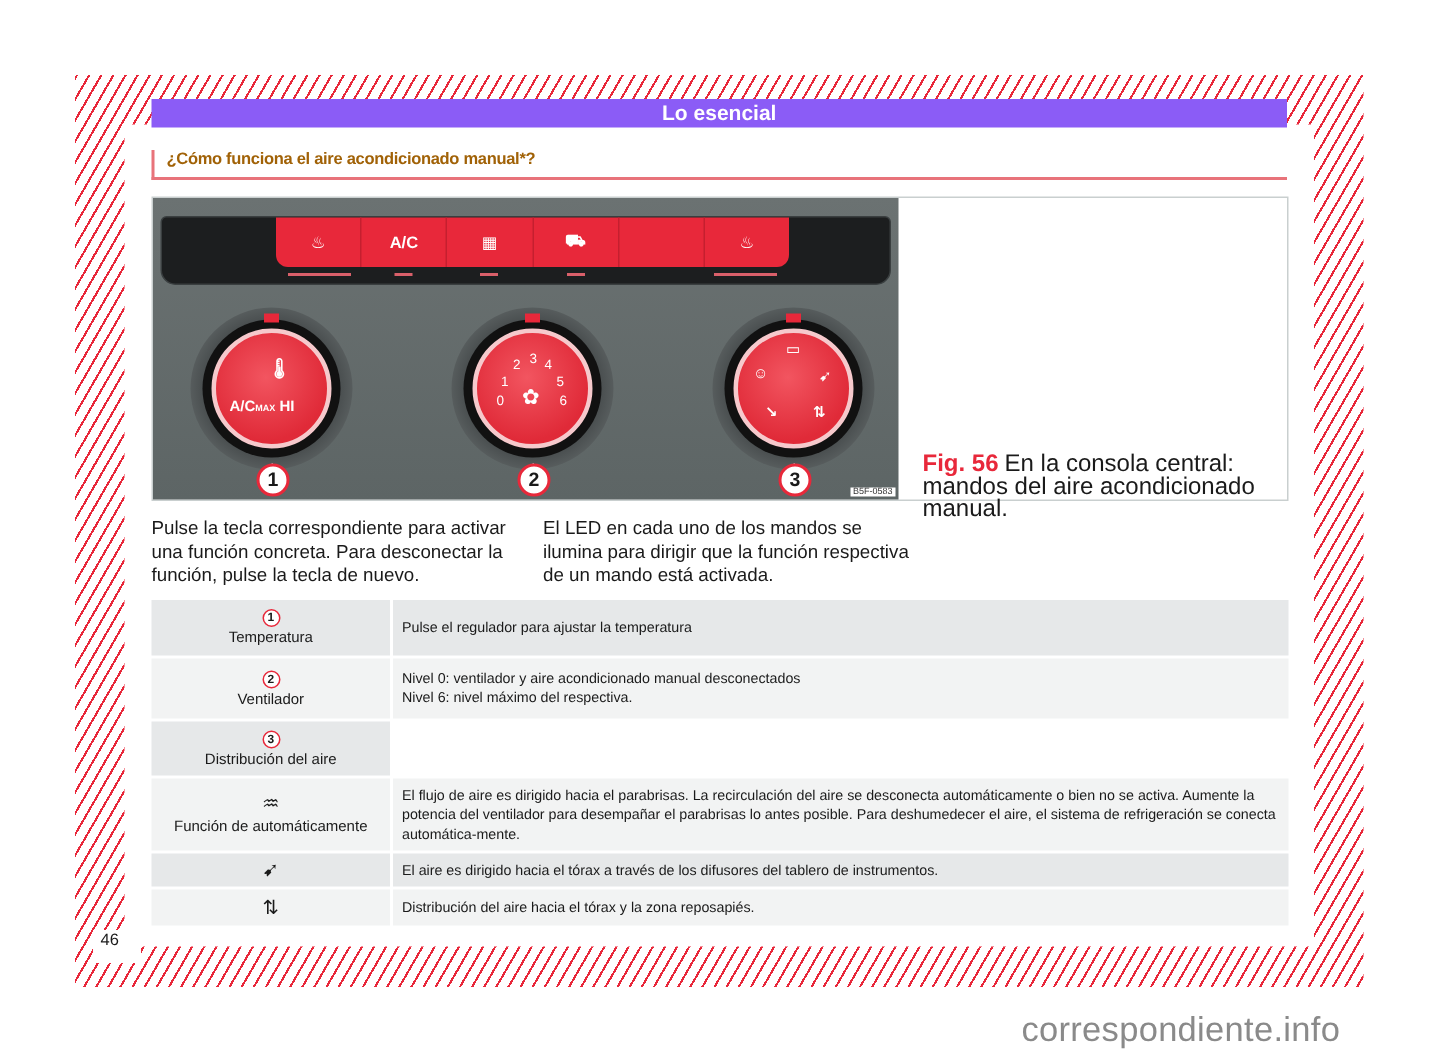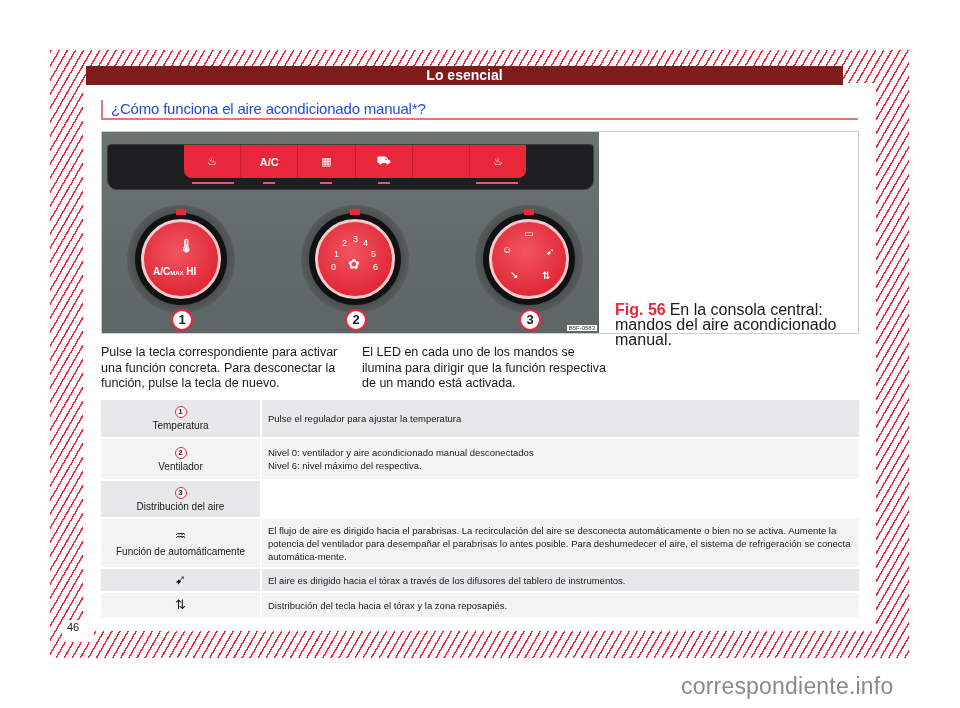--- a/index.html
+++ b/index.html
@@ -14,30 +14,30 @@
     position: absolute; left: 83px; top: 83px; width: 793px; height: 548px; background: #ffffff;
   }
   .page-num-cut {
     position: absolute; left: 62px; top: 620px; width: 32px; height: 22px; background: #ffffff;
   }
   .page-num {
     position: absolute; left: 67px; top: 621px; font-size: 11px; color: #1a1a1a;
   }
 
   .section-bar {
-    position: absolute; left: 86px; top: 66px; width: 757px; height: 19px;
-    background: #7f1d1d; color: #ffffff; font-weight: bold; font-size: 14px;
+    position: absolute; left: 101px; top: 66px; width: 757px; height: 19px;
+    background: #8b5cf6; color: #ffffff; font-weight: bold; font-size: 14px;
     text-align: center; line-height: 19px;
   }
   .title-wrap {
     position: absolute; left: 101px; top: 100px; width: 757px; height: 20px;
     border-left: 2px solid #e8737a; border-bottom: 2px solid #e8737a;
   }
   .title {
-    position: absolute; left: 8px; top: 0; font-size: 15px; font-weight: normal; color: #1d4ed8; white-space: nowrap;
+    position: absolute; left: 8px; top: 0; font-size: 11px; font-weight: bold; color: #a16207; white-space: nowrap;
     letter-spacing: -0.2px;
   }
 
   .figure-box {
     position: absolute; left: 101px; top: 131px; width: 758px; height: 203px;
     border: 1px solid #c9cfcf; background: #ffffff;
   }
   .figure-img {
     position: absolute; left: 0; top: 0; width: 497px; height: 201px;
     background: linear-gradient(#6b7272, #5d6565);
@@ -253,18 +253,18 @@
     <div class="cell-r">
       <div>El aire es dirigido hacia el tórax a través de los difusores del tablero de instrumentos.</div>
     </div>
   </div>
 
   <div class="row light" style="top:193px;height:24px;">
     <div class="cell-l">
       <div class="icon-sm" style="margin:0;">⇅</div>
     </div>
     <div class="cell-r">
-      <div>Distribución del tecla hacia el tórax y la zona reposapiés.</div>
+      <div>Distribución del aire hacia el tórax y la zona reposapiés.</div>
     </div>
   </div>
 </div>
 
 <div class="watermark">correspondiente.info</div>
 
 </body></html>

